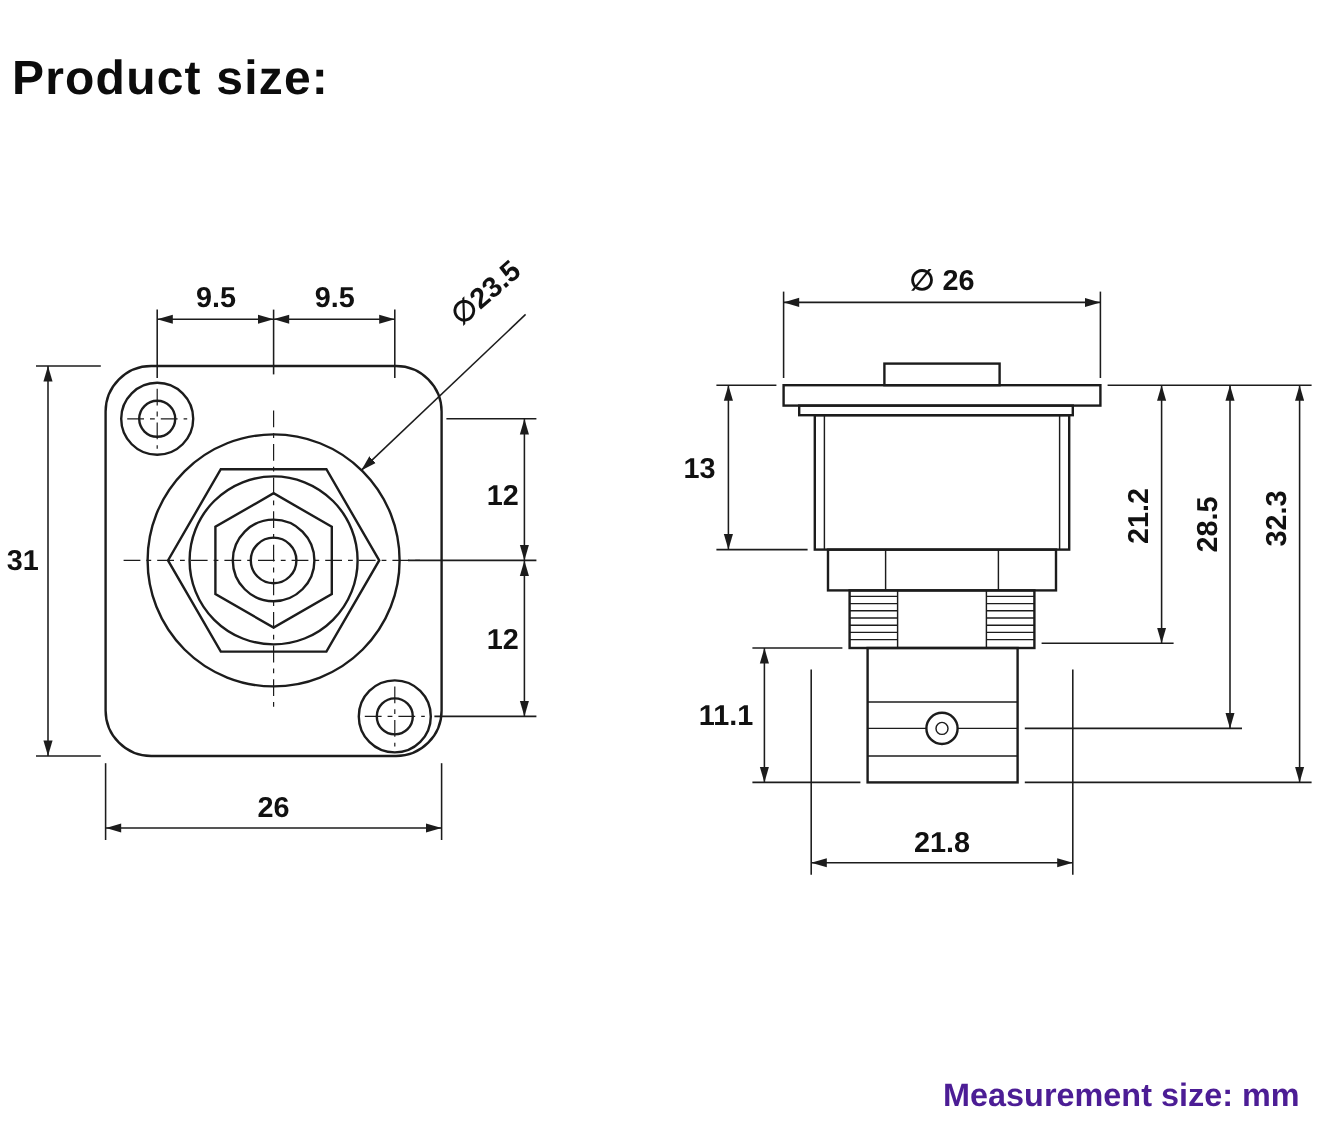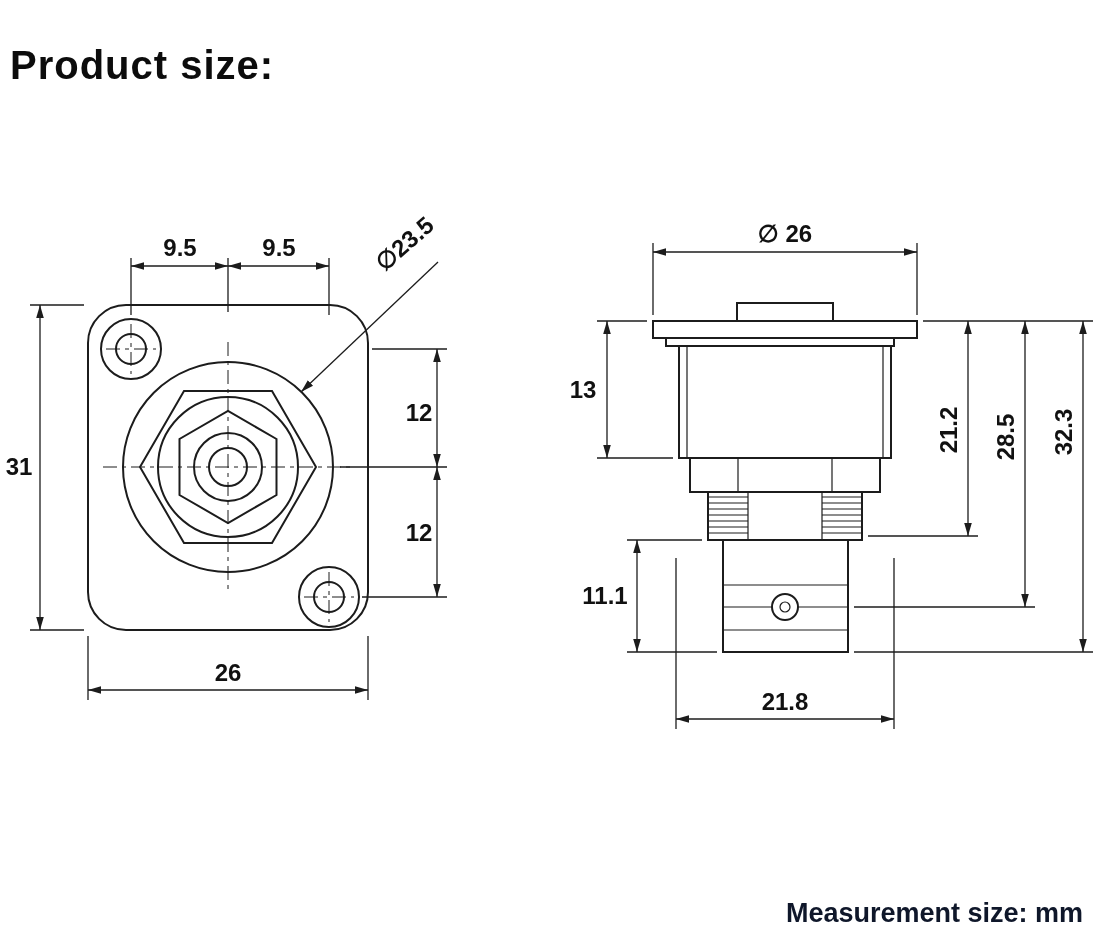--- a/index.html
+++ b/index.html
@@ -6,21 +6,21 @@
   body{
     width:1099px;height:936px;position:relative;background:#ffffff;
     font-family:"Liberation Sans", sans-serif;overflow:hidden;
   }
   .title{
     position:absolute;top:4px;left:10px;
     font-size:40px;font-weight:800;letter-spacing:1px;color:#0c0c0c;margin-top:39px;
   }
   .footer{
     position:absolute;top:898px;right:16px;
-    font-size:27px;font-weight:700;color:#0f172a;
+    font-size:27px;font-weight:700;color:#4c1d95;
   }
   svg{position:absolute;left:0;top:0;}
   svg text{font-family:"Liberation Sans", sans-serif;font-weight:700;font-size:24px;fill:#111;}
   .ol{fill:none;stroke:#1c1c1c;stroke-width:2;}
   .thin{fill:none;stroke:#1c1c1c;stroke-width:1.2;}
   .dim{fill:none;stroke:#1c1c1c;stroke-width:1.3;}
   .cl{fill:none;stroke:#1c1c1c;stroke-width:1;stroke-dasharray:14 5 4 5;}
 </style>
 </head>
 <body>

